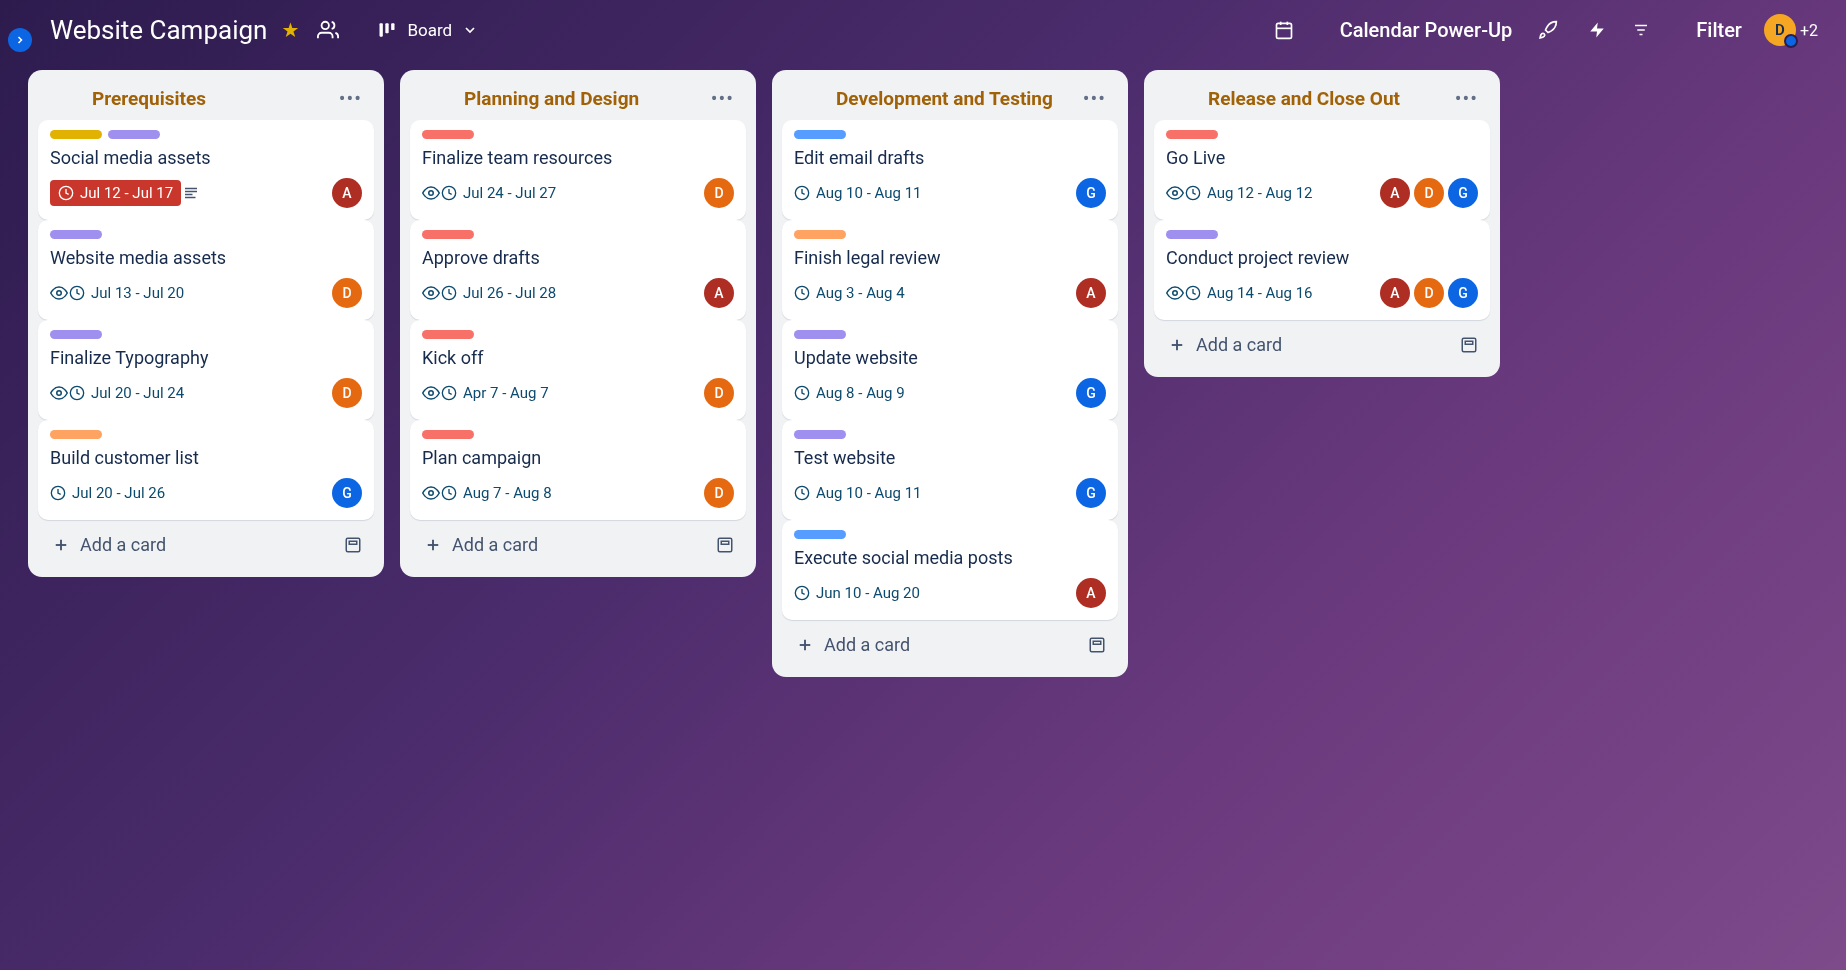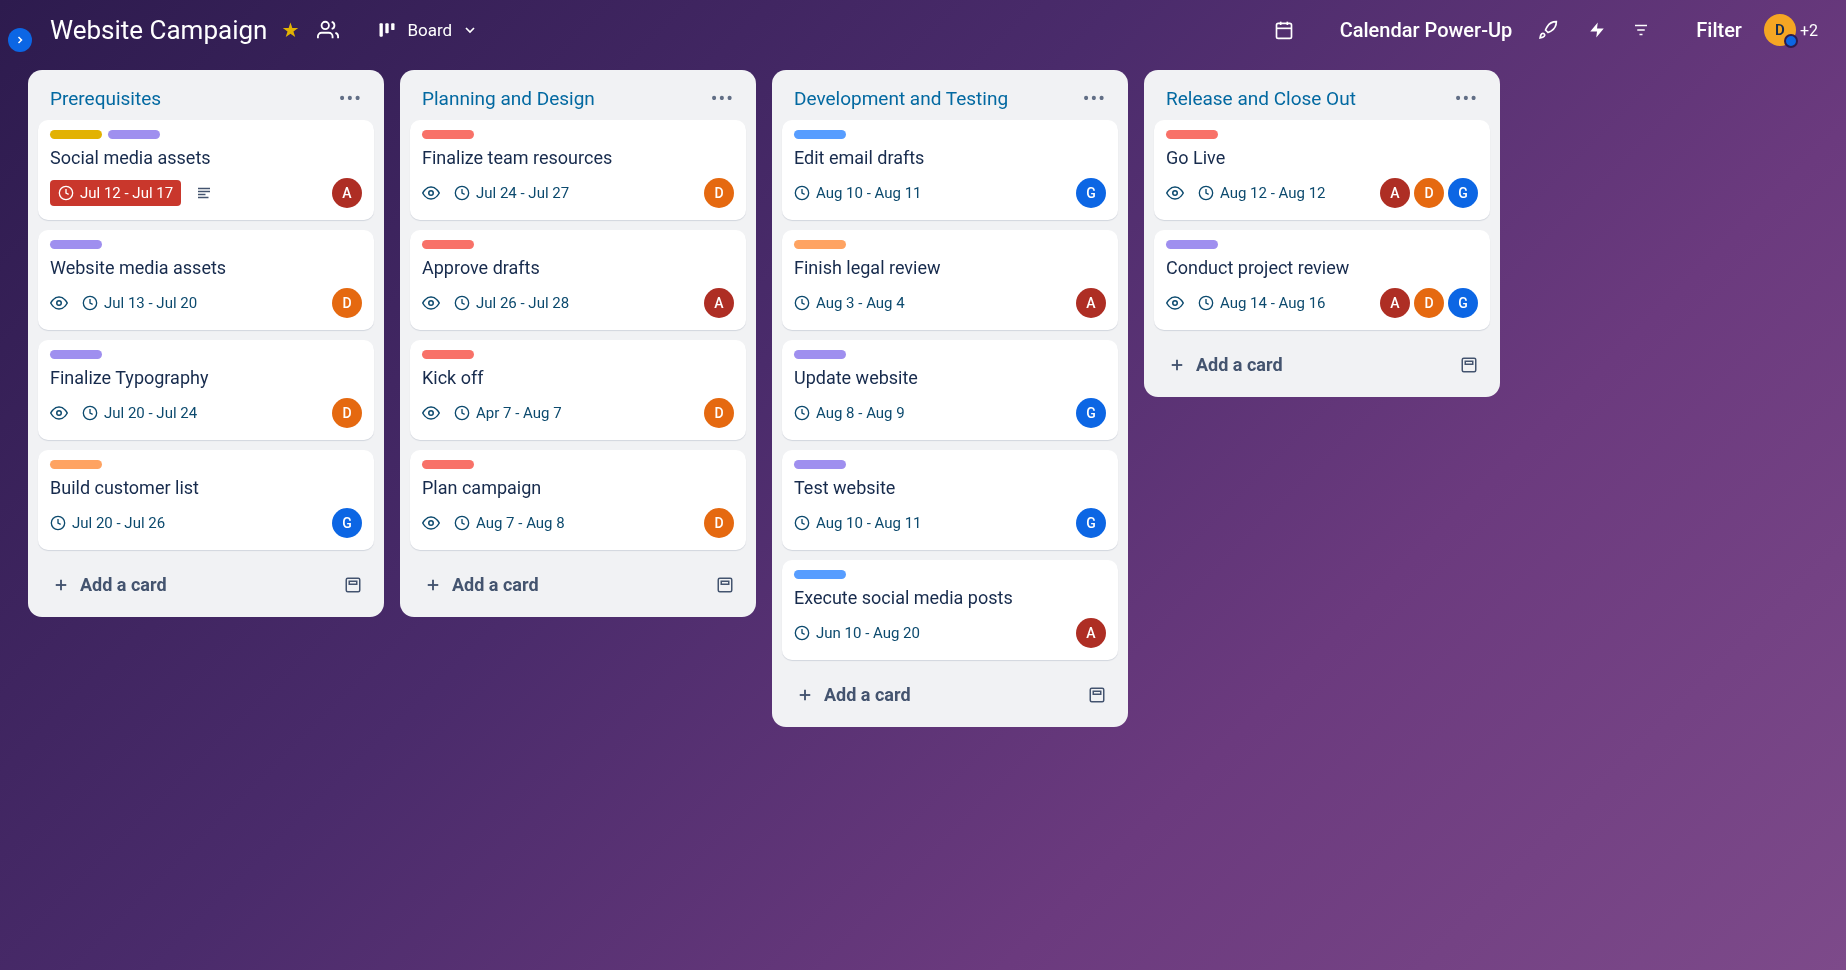--- a/index.html
+++ b/index.html
@@ -102,34 +102,35 @@
     flex-direction: column;
   }
   .list-header {
     display: flex;
     align-items: center;
     justify-content: space-between;
     padding: 4px 12px 10px 12px;
   }
   .list-title {
     font-size: 19px;
-    font-weight: 400;
-    color: #0369a1;
+    font-weight: 700;
+    color: #a16207;
+    margin-left: 42px;
   }
   .list-menu {
     color: #626f86;
     font-size: 20px;
     cursor: pointer;
     letter-spacing: 1px;
   }
   .card {
     background: #fff;
     border-radius: 10px;
     padding: 10px 12px 12px 12px;
-    margin-bottom: 10px;
+    margin-bottom: 0;
     box-shadow: 0 1px 1px rgba(9,30,66,0.13);
     cursor: pointer;
   }
   .card-labels {
     display: flex;
     gap: 6px;
     margin-bottom: 8px;
   }
   .card-label {
     width: 52px;
@@ -148,21 +149,21 @@
     font-weight: 400;
   }
   .card-footer {
     display: flex;
     align-items: center;
     justify-content: space-between;
   }
   .card-meta {
     display: flex;
     align-items: center;
-    gap: 14px;
+    gap: 1px;
   }
   .card-badge {
     display: flex;
     align-items: center;
     gap: 6px;
     color: #0c4a6e;
     font-size: 15px;
   }
   .card-badge.due-overdue {
     background: #c9372c;
@@ -184,21 +185,20 @@
     color: #fff; font-weight: 500; font-size: 14px;
   }
   .member-A { background: #ae2e24; }
   .member-D { background: #e56910; }
   .member-G { background: #0c66e4; }
   .list-footer {
     display: flex;
     align-items: center;
     justify-content: center;
     padding: 8px 8px 4px 8px;
-    font-weight: bold;
   }
   .add-card-btn {
     display: flex;
     align-items: center;
     gap: 10px;
     color: #44546f;
     font-size: 18px;
     cursor: pointer;
     padding: 6px;
     border-radius: 8px;

